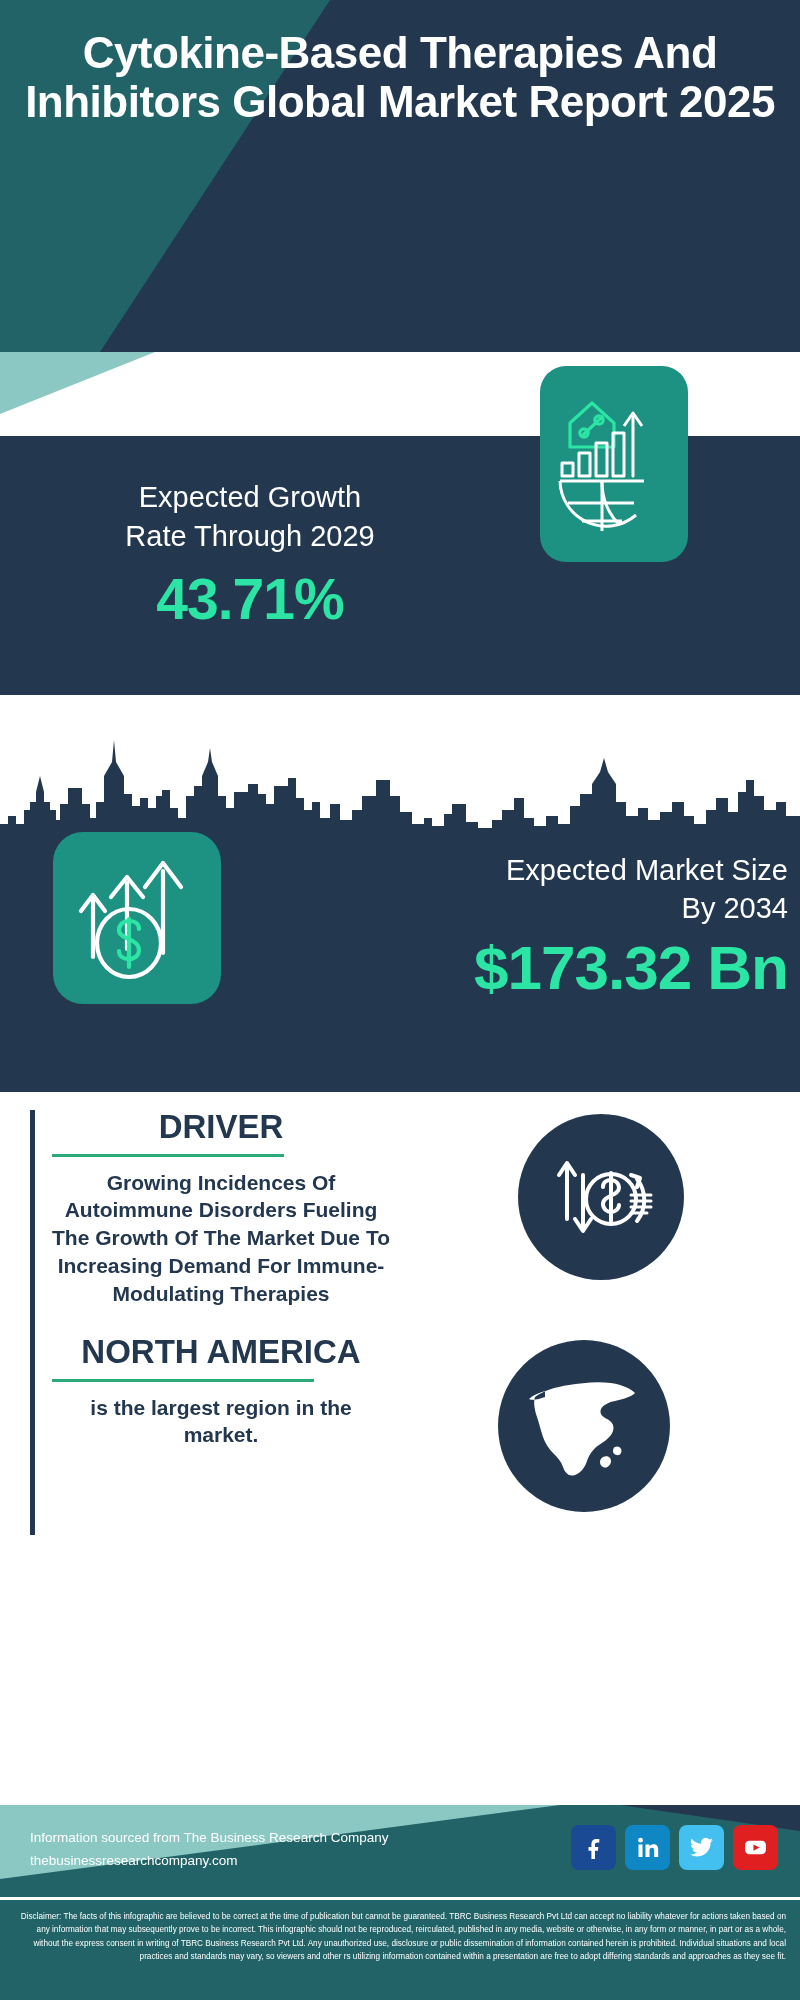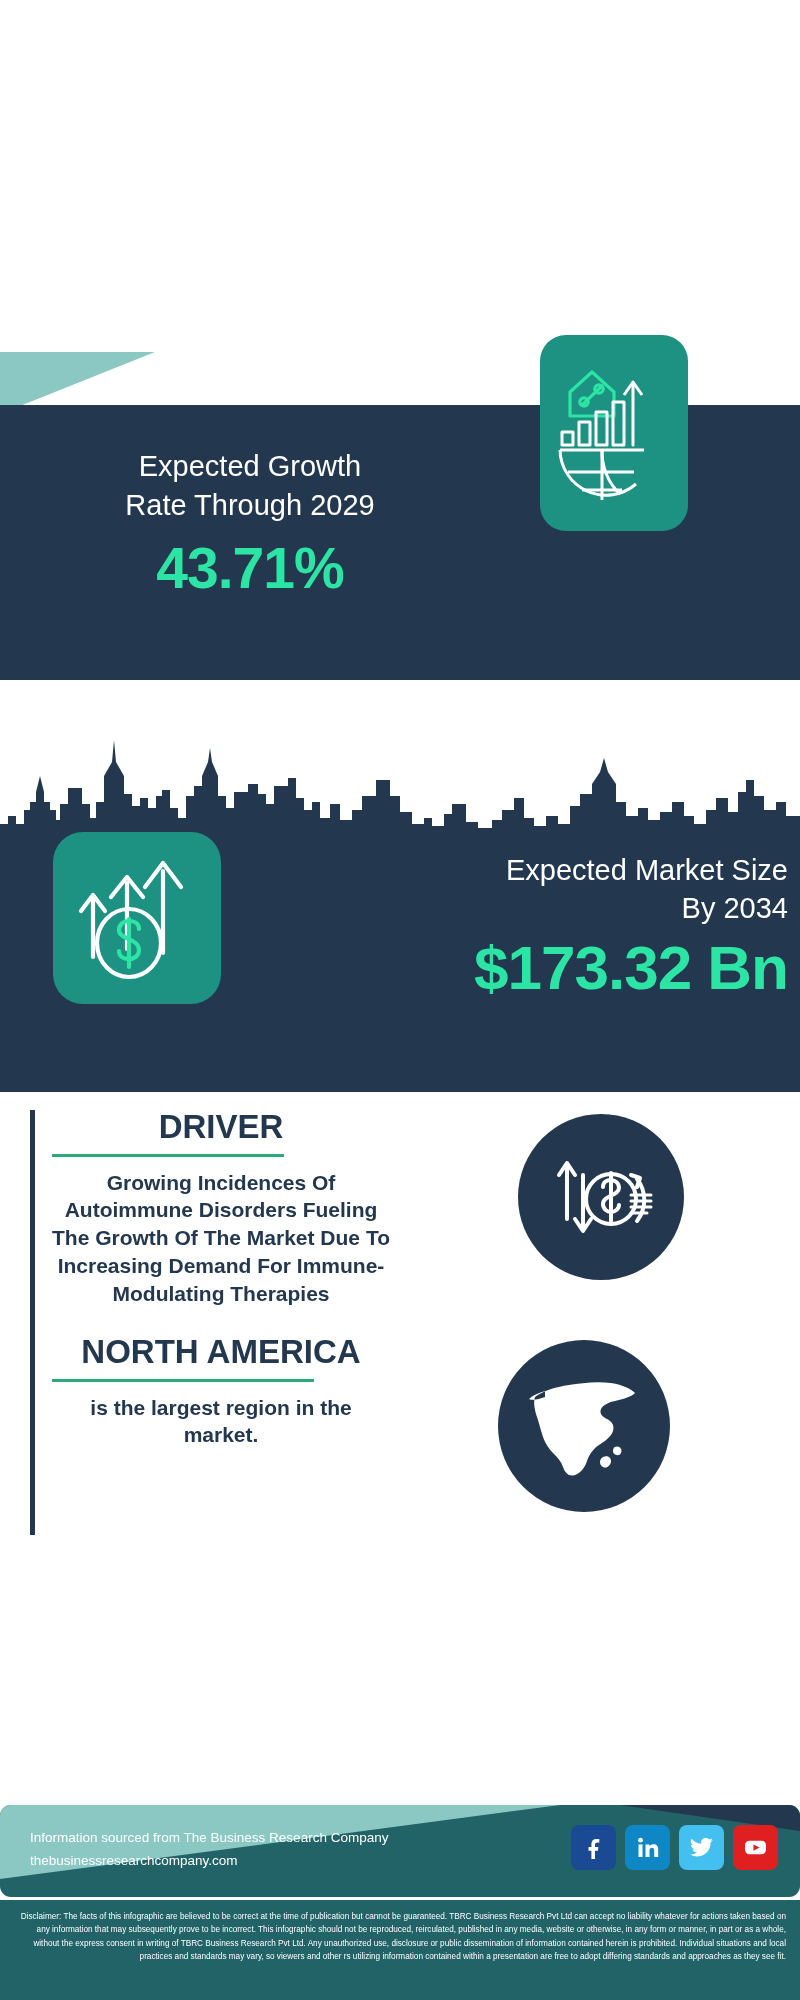--- a/index.html
+++ b/index.html
@@ -30,21 +30,21 @@
     letter-spacing:-0.5px;
     z-index:3;
     padding:0 14px;
   }
 
   
   .wedge-top { position:absolute; left:0; top:352px; width:800px; height:72px; }
 
   
   .growth {
-    position:absolute; left:0; top:405px; width:800px; height:275px;
+    position:absolute; left:0; top:436px; width:800px; height:275px;
     background:#23384f;
   }
   .growth-text {
     position:absolute; left:20px; top:42px; width:460px;
     text-align:center; color:#ffffff;
   }
   .growth-label { font-size:29px; line-height:1.35; font-weight:normal; }
   .growth-value {
     margin-top:10px;
     font-size:57px; font-weight:bold; color:#2ce5a4; letter-spacing:-1px;
@@ -110,21 +110,20 @@
 
   
   .footer-shapes {
     position:absolute; left:0; top:1667px; width:800px; height:203px;
   }
 
   
   .footer-bar {
     position:absolute; left:0; top:1805px; width:800px; height:92px;
     overflow:hidden;
-    border-radius:11px;
   }
   .footer-credit {
     position:absolute; left:30px; top:22px;
     color:#ffffff; font-size:13.5px; line-height:1.7;
     z-index:4;
   }
   .socials {
     position:absolute; right:22px; top:20px;
     display:flex; gap:9px; z-index:4;
   }
@@ -151,20 +150,26 @@
   .disclaimer p { text-align:right; }
   .sep-line {
     position:absolute; left:0; top:1897px; width:800px; height:3px; background:#ffffff;
   }
 </style>
 </head>
 <body>
 
 <div class="page">
 
+  <div class="header">
+    <svg class="header-diag" viewBox="0 0 800 352" preserveAspectRatio="none">
+      <polygon points="330,0 800,0 800,352 100,352" fill="#23384f"></polygon>
+    </svg>
+    <div class="header-title">Cytokine-Based Therapies And Inhibitors Global Market Report 2025</div>
+  </div>
 
   <svg class="wedge-top" viewBox="0 0 800 72" preserveAspectRatio="none">
     <polygon points="0,0 155,0 0,62" fill="#8cc8c3"></polygon>
   </svg>
 
   <div class="growth">
     <div class="growth-text">
       <div class="growth-label">Expected Growth</div>
       <div class="growth-label">Rate Through 2029</div>
       <div class="growth-value">43.71%</div>

